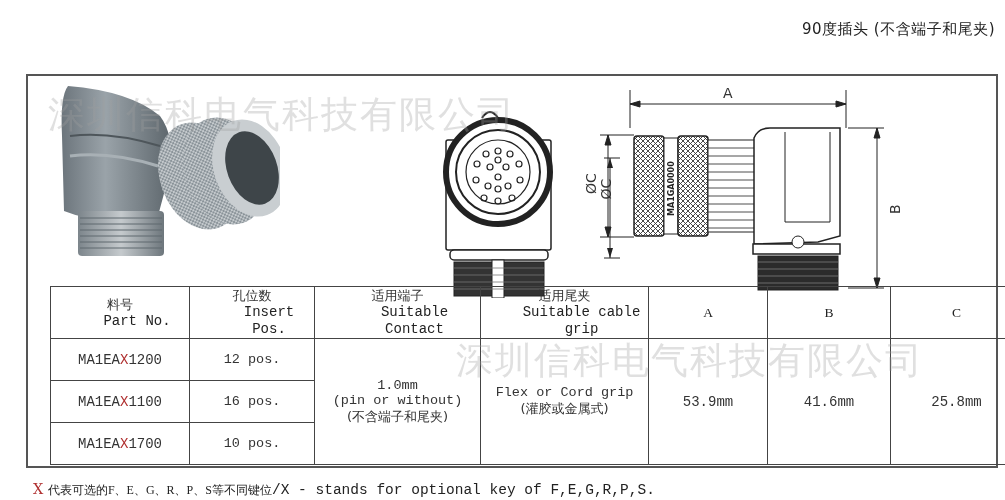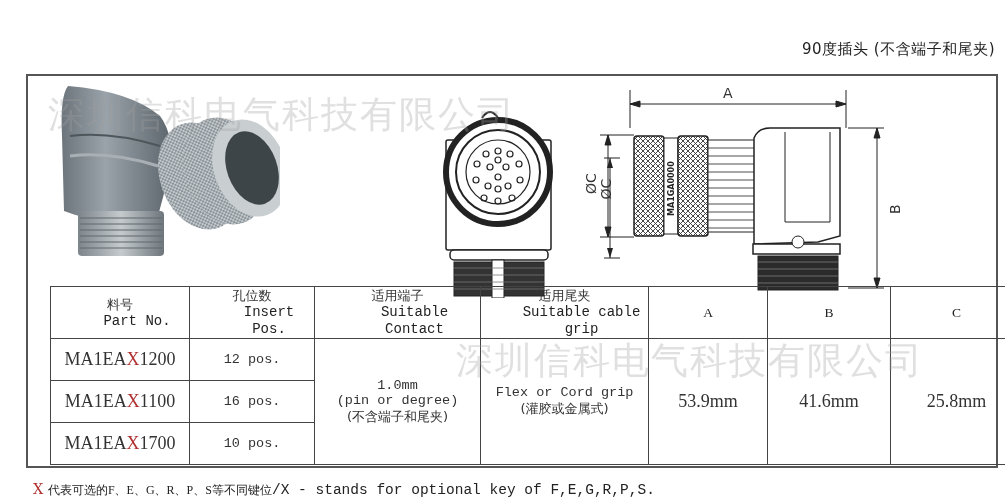--- a/index.html
+++ b/index.html
@@ -1,35 +1,35 @@
 <!DOCTYPE html>
 <html><head>
   <meta charset="utf-8">
   <style>
     * { box-sizing: border-box; margin: 0; padding: 0; }
     html, body { width: 1005px; height: 500px; background: #ffffff; overflow: hidden; }
     body { position: relative; font-family: "DejaVu Serif", "Liberation Serif", serif; color: #222; }
 
-    .title-block { position: absolute; right: 10px; top: 18px; text-align: right; line-height: 22px; font-size: 16px; color: #222; margin-top: 20px; }
+    .title-block { position: absolute; right: 10px; top: 18px; text-align: right; line-height: 22px; font-size: 16px; color: #222; }
     .title-cn { font-family: "DejaVu Sans", sans-serif; font-size: 15px; letter-spacing: 0.5px; }
     .title-en { font-family: "Liberation Mono", "DejaVu Sans Mono", monospace; font-size: 16.5px; }
 
     .frame { position: absolute; left: 26px; top: 74px; width: 972px; height: 394px; border: 2px solid #555; }
 
     .drawings { position: absolute; left: 0; top: 0; width: 968px; height: 221px; }
 
     .watermark { position: absolute; font-family: Liberation Sans, sans-serif; color: rgba(160,160,160,0.32); font-size: 37px; letter-spacing: 2px; white-space: nowrap; pointer-events: none; }
 
     table.spec { position: absolute; left: -2px; top: 210px; width: 972px; border-collapse: collapse; table-layout: fixed; margin-left: 24px; }
     table.spec td, table.spec th { border: 1.5px solid #444; text-align: center; vertical-align: middle; font-weight: normal; }
     table.spec th { height: 47px; font-size: 13.5px; line-height: 17px; }
     th .cn { font-family: "DejaVu Sans", sans-serif; font-size: 13px; color: #333; display: block; }
     th .en { font-family: "Liberation Mono", "DejaVu Sans Mono", monospace; font-size: 14px; display: block; padding-left: 34px; }
     th.big { font-family: "Liberation Serif", serif; font-size: 19px; }
-    td { font-family: Liberation Serif, serif; font-size: 18px; color: #333; }
+    td { font-family: Liberation Mono, monospace; font-size: 14px; color: #333; }
     td.mono { font-family: "Liberation Mono", monospace; font-size: 13.5px; }
     td.row { height: 42px; }
     td .cn { font-family: "DejaVu Sans", sans-serif; font-size: 13px; }
     .red { color: #b03030; }
 
     .footnote { position: absolute; left: 33px; top: 481px; font-size: 14.5px; white-space: nowrap; color: #222; }
     .footnote .cn { font-family: Liberation Serif, serif; font-size: 12px; }
     .footnote .en { font-family: "Liberation Mono", monospace; font-size: 14.5px; }
   </style>
 </head>
@@ -225,21 +225,21 @@
         <th class="big">B</th>
         <th class="big">C</th>
       </tr>
     </thead>
     <tbody>
       <tr>
         <td class="row"><span>MA1EA</span><span class="red">X</span><span>1200</span></td>
         <td class="mono">12 pos.</td>
         <td rowspan="3" class="mono">
           <div>1.0mm</div>
-          <div>(pin or degree)</div>
+          <div>(pin or without)</div>
           <div class="cn">(不含端子和尾夹)</div>
         </td>
         <td rowspan="3" class="mono">
           <div>Flex or Cord grip</div>
           <div class="cn">(灌胶或金属式)</div>
         </td>
         <td rowspan="3">53.9mm</td>
         <td rowspan="3">41.6mm</td>
         <td rowspan="3">25.8mm</td>
       </tr>

